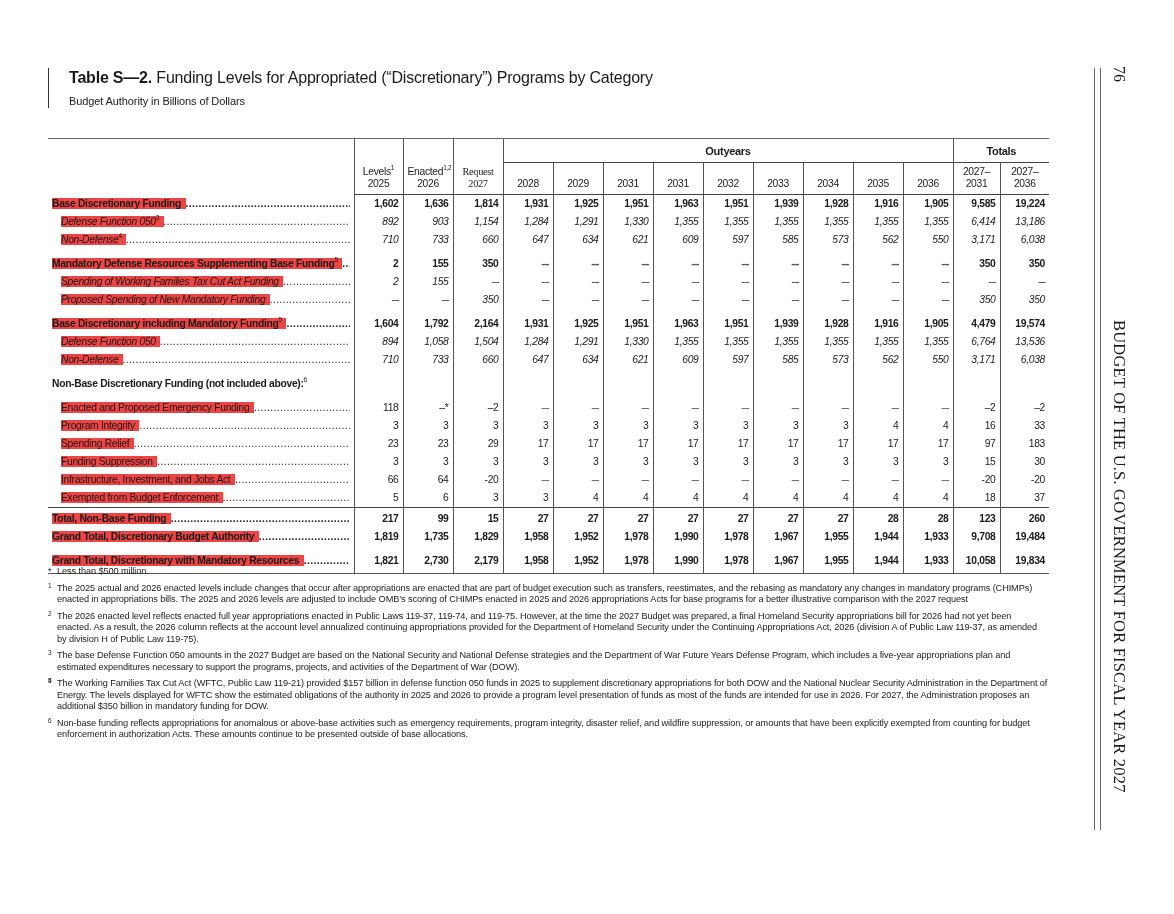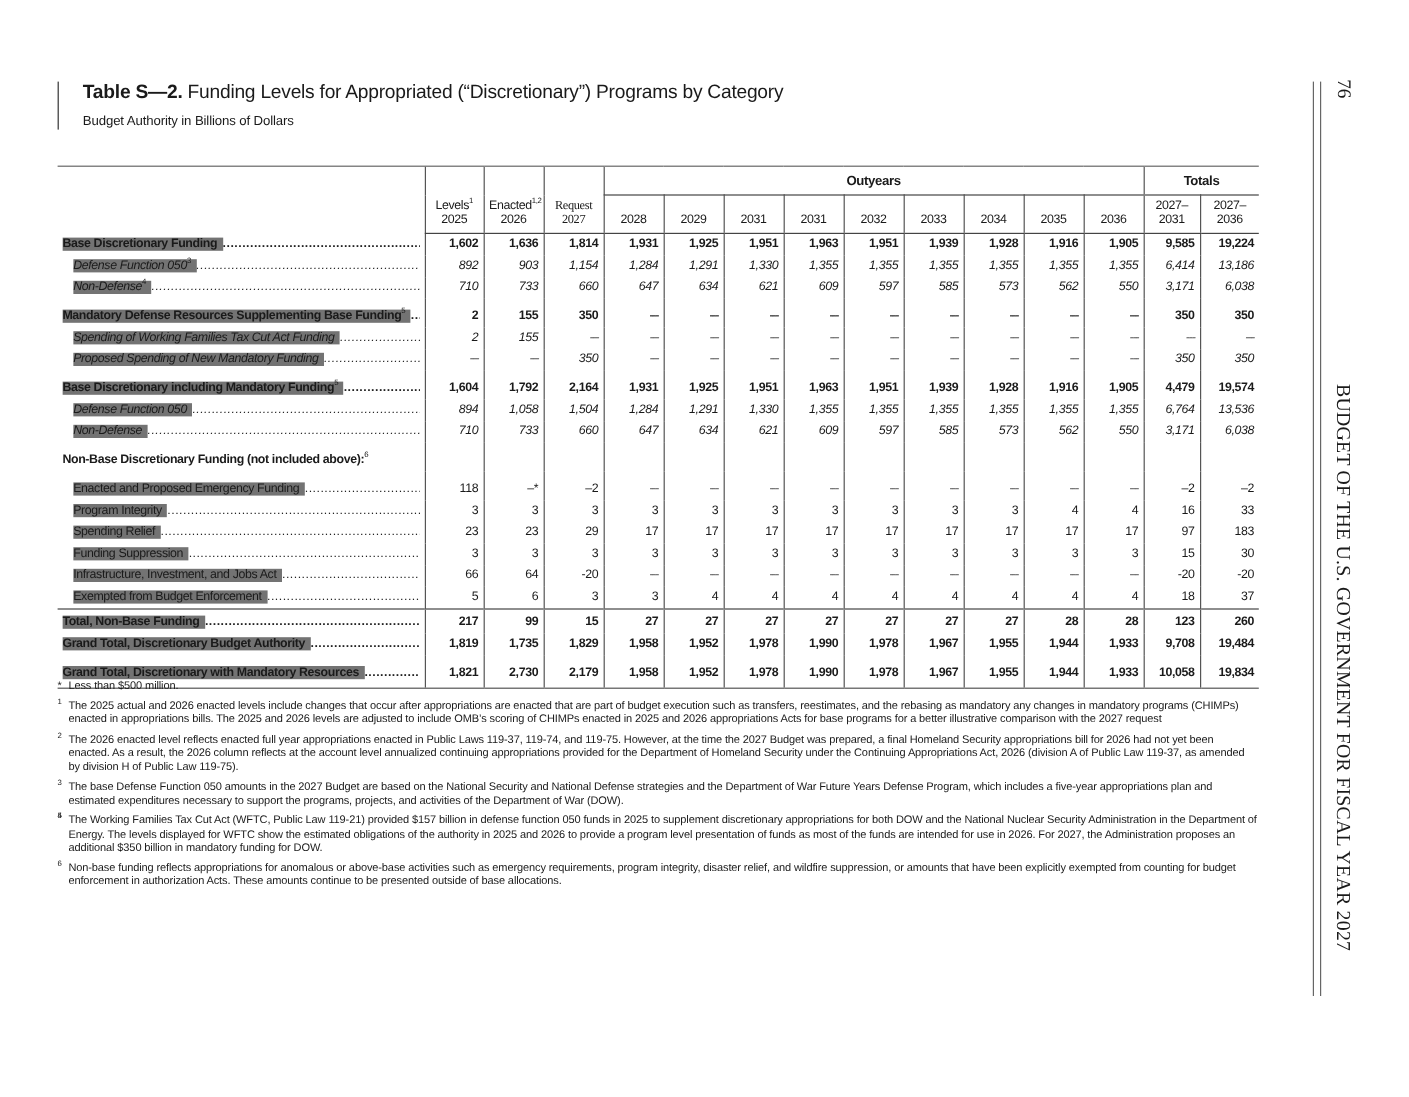--- a/index.html
+++ b/index.html
@@ -17,21 +17,21 @@
     table-layout: fixed;
   }
   table.s2 th, table.s2 td { padding: 0 4px; white-space: nowrap; }
   table.s2 thead tr.top th { border-top: 1.5px solid #666; }
   table.s2 thead th { font-weight: normal; vertical-align: bottom; text-align: center; line-height: 12px; }
   table.s2 thead th.grp { font-weight: bold; font-size: 11px; height: 24px; vertical-align: middle; border-bottom: 1px solid #444; }
   table.s2 thead tr.yrs th { height: 32px; padding-bottom: 4px; border-bottom: 1.5px solid #444; }
   table.s2 .vb { border-left: 1px solid #555; }
   table.s2 td.num { text-align: right; }
   table.s2 td.lbl { text-align: left; overflow: hidden; }
-  .lbl-text { background: #737373; padding-right: 2px; position: relative; z-index: 1; }
+  .lbl-text { background: #ef4444; padding-right: 2px; position: relative; z-index: 1; }
   td.lbl { position: relative; }
   td.lbl .leader { position: absolute; left: 4px; right: 4px; top: 0; bottom: 0; overflow: hidden; white-space: nowrap; }
   td.lbl .leader .fill { color: #222; letter-spacing: 0.4px; }
   tr.bold td { font-weight: bold; }
   tr.ital td { font-style: italic; }
   tr.ital td.lbl, tr.sub td.lbl { padding-left: 13px; }
   tr.ital td.lbl .leader, tr.sub td.lbl .leader { left: 13px; }
   tbody tr td { height: 18px; line-height: 18px; }
   tbody tr.gap td { padding-top: 6px; }
   tbody tr.gap td.lbl .leader { top: 6px; }

